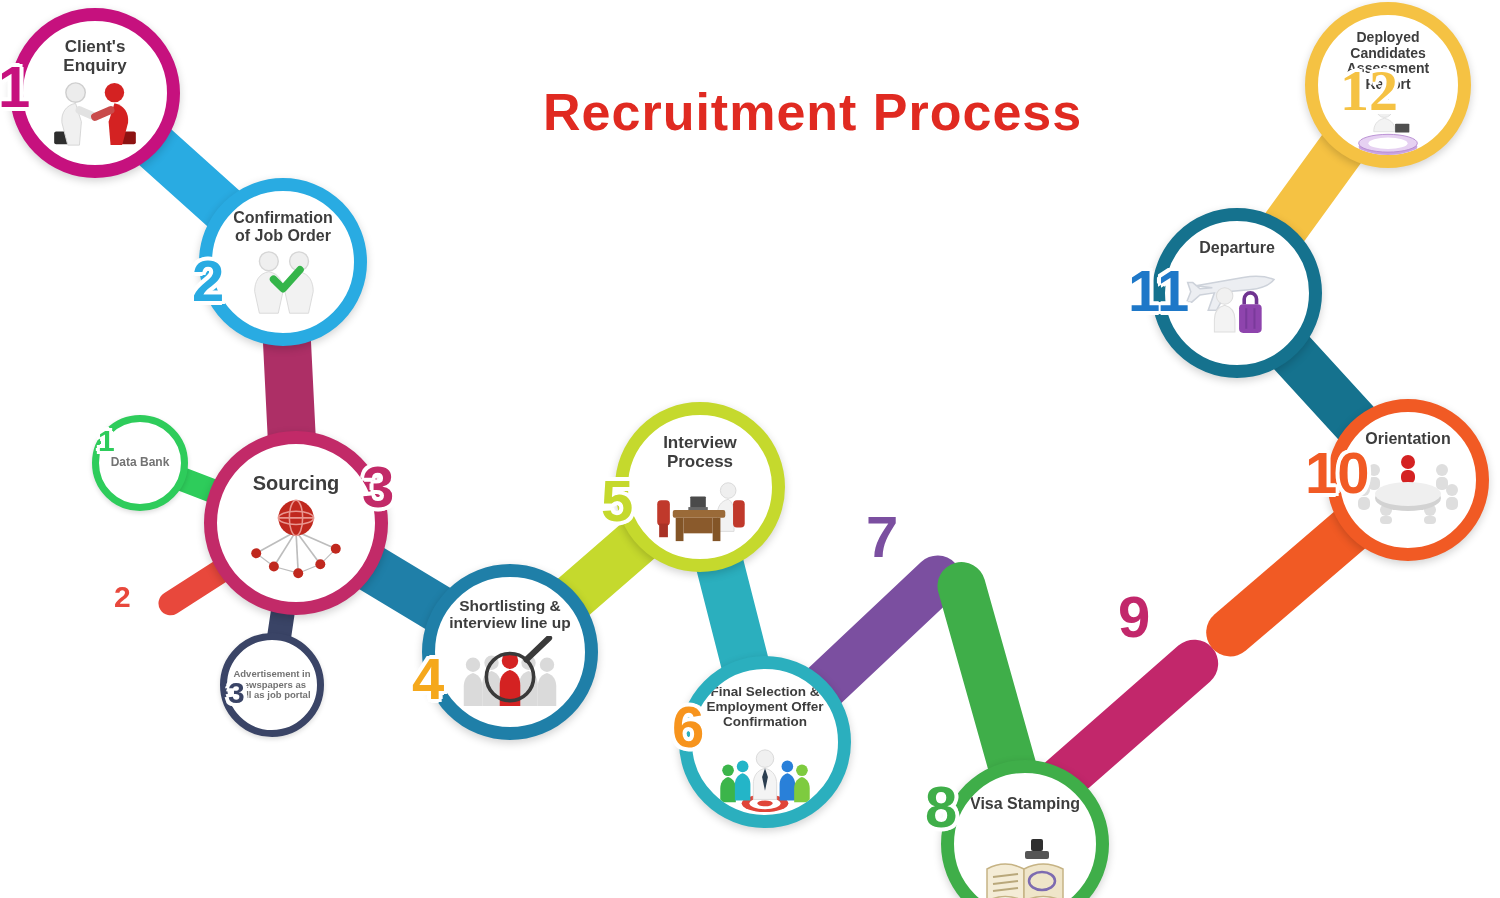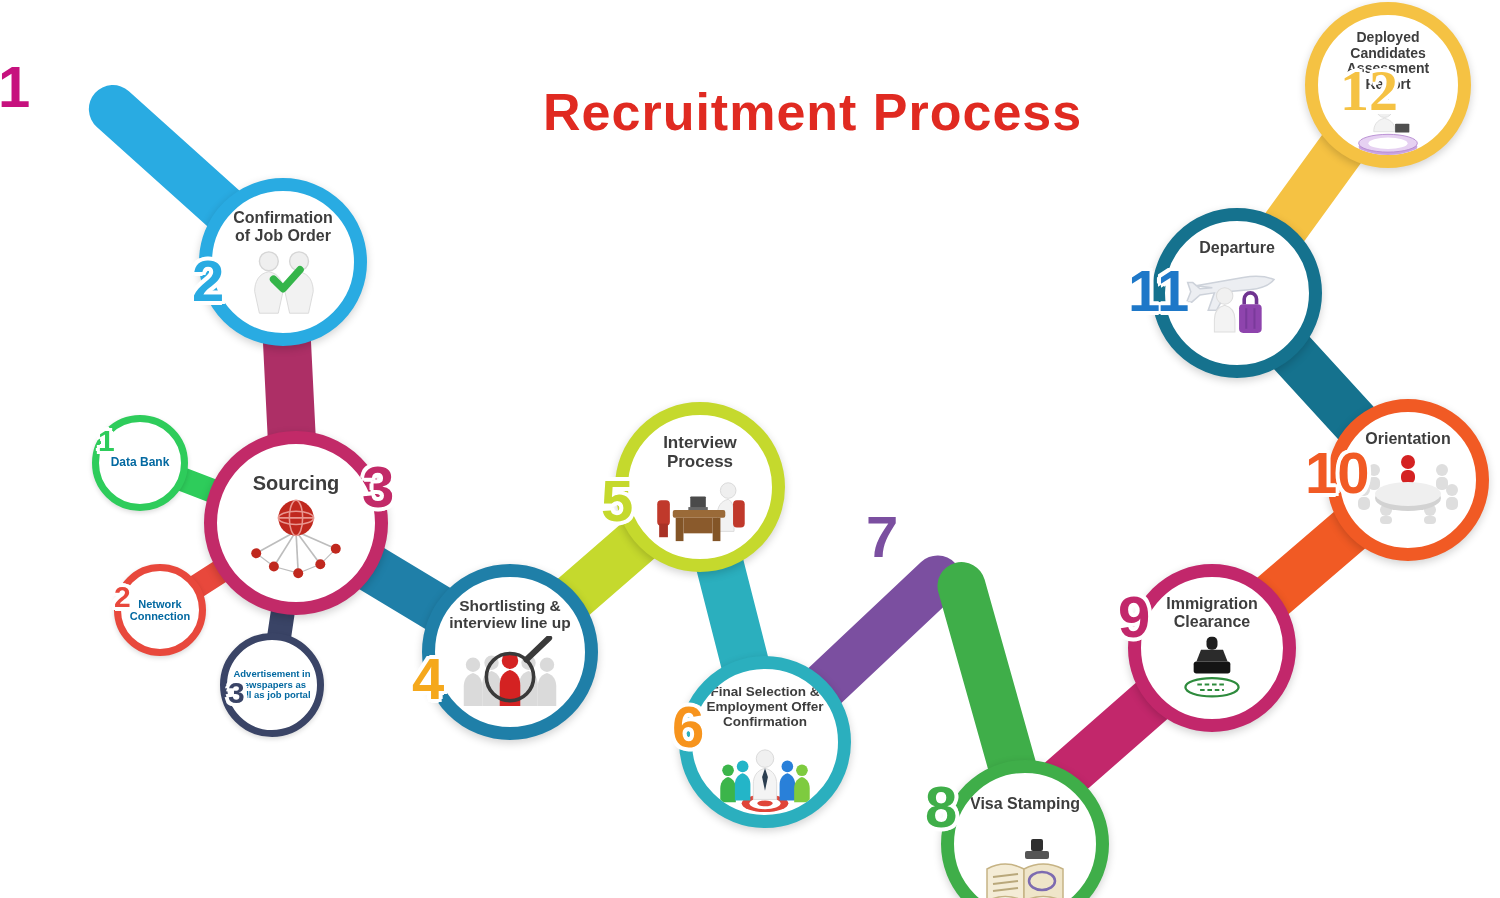--- a/index.html
+++ b/index.html
@@ -28,21 +28,21 @@
     font-weight:bold; color:#3d3d3d; line-height:1.12; padding:0 12px; width:100%;
   }
   .node .node-icon { margin-top:4px; flex:0 0 auto; }
 
   .sub-node {
     position:absolute; border-radius:50%; background:#fff;
     border:7px solid var(--c,#888); z-index:2; overflow:hidden;
     display:flex; align-items:center; justify-content:center; text-align:center;
     box-shadow:0 2px 5px rgba(0,0,0,0.15);
   }
-  .sub-node .node-label { font-weight:bold; color:#0369a1; line-height:1.1; padding:0 6px; }
+  .sub-node .node-label { font-weight:bold; color:#737373; line-height:1.1; padding:0 6px; }
 
   .num {
     position:absolute; z-index:3; font-weight:bold; color:var(--c,#333);
     text-shadow:
       -3px -3px 0 #fff, 3px -3px 0 #fff, -3px 3px 0 #fff, 3px 3px 0 #fff,
       0 -4px 0 #fff, 0 4px 0 #fff, -4px 0 0 #fff, 4px 0 0 #fff;
     line-height:1;
   }
   .num.main { font-size:58px; }
   .num.subnum { font-size:30px; }
@@ -63,20 +63,33 @@
   <div class="connector main" style="left: 955px; top: 539px; width: 259px; transform: rotate(74.29deg); --c: #3FAE49;"></div>
   <div class="connector main" style="left: 1025px; top: 788px; width: 249px; transform: rotate(-41.25deg); --c: #C2276B;"></div>
   <div class="connector main" style="left: 1212px; top: 624px; width: 258px; transform: rotate(-40.61deg); --c: #F15A24;"></div>
   <div class="connector main" style="left: 1408px; top: 456px; width: 253px; transform: rotate(-132.44deg); --c: #15728E;"></div>
   <div class="connector main" style="left: 1237px; top: 269px; width: 257px; transform: rotate(-54.03deg); --c: #F5C243;"></div>
 
   <div class="connector sub" style="left: 296px; top: 511px; width: 167px; transform: rotate(-158.96deg); --c: #2ECC5B;"></div>
   <div class="connector sub" style="left: 296px; top: 511px; width: 161px; transform: rotate(147.39deg); --c: #E8483C;"></div>
   <div class="connector sub" style="left: 296px; top: 511px; width: 164px; transform: rotate(98.43deg); --c: #3A4466;"></div>
 
+  <div class="node" style="left: 10px; top: 8px; width: 170px; height: 170px; padding-top: 16px; --c: #C6117E;">
+    <div class="node-label" style="font-size:17px;">Client's Enquiry</div>
+    <svg class="node-icon" viewBox="0 0 100 72" width="98" height="70">
+      <rect x="8" y="54" width="15" height="13" rx="2" fill="#2e2e2e"></rect>
+      <rect x="77" y="54" width="15" height="13" rx="2" fill="#8d1212"></rect>
+      <circle cx="30" cy="14" r="10" fill="#ececec" stroke="#cfcfcf" stroke-width="1.5"></circle>
+      <path d="M30 25 C20 27 15 35 16 45 L22 68 H34 L36 44 Z" fill="#f0f0f0" stroke="#d6d6d6"></path>
+      <circle cx="70" cy="14" r="10" fill="#d42222"></circle>
+      <path d="M70 25 C80 27 85 35 84 45 L78 68 H66 L64 44 Z" fill="#d42222"></path>
+      <path d="M34 32 L50 39" stroke="#e2e2e2" stroke-width="8" fill="none" stroke-linecap="round"></path>
+      <path d="M50 39 L66 32" stroke="#c94b4b" stroke-width="8" fill="none" stroke-linecap="round"></path>
+    </svg>
+  </div>
 
   <div class="node" style="left: 199px; top: 178px; width: 168px; height: 168px; padding-top: 18px; --c: #29ABE2;">
     <div class="node-label" style="font-size:16px;">Confirmation of Job Order</div>
     <svg class="node-icon" viewBox="0 0 100 72" width="96" height="68">
       <circle cx="35" cy="13" r="10" fill="#efefef" stroke="#d6d6d6" stroke-width="1.5"></circle>
       <path d="M35 24 c-11 2 -15 11 -15 21 l5 23 h20 l5 -23 c0 -10 -4 -19 -15 -21z" fill="#f2f2f2" stroke="#d9d9d9"></path>
       <circle cx="67" cy="13" r="10" fill="#efefef" stroke="#d6d6d6" stroke-width="1.5"></circle>
       <path d="M67 24 c-11 2 -15 11 -15 21 l5 23 h20 l5 -23 c0 -10 -4 -19 -15 -21z" fill="#f2f2f2" stroke="#d9d9d9"></path>
       <path d="M40 32 l10 10 18 -20" stroke="#35b54a" stroke-width="8" fill="none" stroke-linecap="round" stroke-linejoin="round"></path>
     </svg>
@@ -171,31 +184,20 @@
       <rect x="50" y="14" width="24" height="8" rx="2" fill="#555"></rect>
       <path d="M12 32 Q30 22 49 32 L49 64 Q30 55 12 64 Z" fill="#f4ecd6" stroke="#c6b384" stroke-width="1.5"></path>
       <path d="M49 32 Q68 22 88 32 L88 64 Q68 55 49 64 Z" fill="#efe5c9" stroke="#c6b384" stroke-width="1.5"></path>
       <line x1="18" y1="40" x2="43" y2="37" stroke="#b9a87b" stroke-width="2"></line>
       <line x1="18" y1="47" x2="43" y2="44" stroke="#b9a87b" stroke-width="2"></line>
       <line x1="18" y1="54" x2="43" y2="51" stroke="#b9a87b" stroke-width="2"></line>
       <ellipse cx="67" cy="44" rx="13" ry="9" fill="none" stroke="#7d6bb0" stroke-width="2.5"></ellipse>
     </svg>
   </div>
 
-  <div class="node" style="left: 1128px; top: 564px; width: 168px; height: 168px; padding-top: 18px; --c: #C2276B;">
-    <div class="node-label" style="font-size:16px;">Immigration Clearance</div>
-    <svg class="node-icon" viewBox="0 0 100 72" width="92" height="66">
-      <rect x="44" y="2" width="12" height="14" rx="5" fill="#1e1e1e"></rect>
-      <path d="M38 16h24l5 13H33z" fill="#2b2b2b"></path>
-      <rect x="30" y="29" width="40" height="13" rx="3" fill="#141414"></rect>
-      <ellipse cx="50" cy="57" rx="29" ry="10" fill="none" stroke="#2e8b3d" stroke-width="2.5"></ellipse>
-      <line x1="34" y1="54" x2="66" y2="54" stroke="#2e8b3d" stroke-width="2" stroke-dasharray="5 3"></line>
-      <line x1="37" y1="60" x2="63" y2="60" stroke="#2e8b3d" stroke-width="2" stroke-dasharray="5 3"></line>
-    </svg>
-  </div>
 
   <div class="node" style="left: 1327px; top: 399px; width: 162px; height: 162px; padding-top: 18px; --c: #F15A24;">
     <div class="node-label" style="font-size:16px;">Orientation</div>
     <svg class="node-icon" viewBox="0 0 100 72" width="100" height="72">
       <g fill="#dedede">
         <circle cx="16" cy="18" r="6"></circle>
           <rect x="10" y="25" width="12" height="13" rx="5"></rect>
         <circle cx="84" cy="18" r="6"></circle>
           <rect x="78" y="25" width="12" height="13" rx="5"></rect>
         <circle cx="6" cy="38" r="6"></circle>
@@ -238,23 +240,20 @@
       <ellipse cx="50" cy="56" rx="33" ry="11" fill="#c9a3e0"></ellipse>
       <ellipse cx="50" cy="52" rx="33" ry="10" fill="#e6d1f2" stroke="#b48ad0"></ellipse>
       <ellipse cx="50" cy="52" rx="22" ry="6.5" fill="#fff"></ellipse>
     </svg>
   </div>
 
   <div class="sub-node" style="left: 92px; top: 415px; width: 96px; height: 96px; --c: #2ECC5B;">
     <div class="node-label" style="font-size:12px;">Data Bank</div>
   </div>
 
-  <div class="sub-node" style="left: 114px; top: 564px; width: 92px; height: 92px; --c: #E8483C;">
-    <div class="node-label" style="font-size:11px;">Network Connection</div>
-  </div>
 
   <div class="sub-node" style="left: 220px; top: 633px; width: 104px; height: 104px; --c: #3A4466;">
     <div class="node-label" style="font-size:9.5px;">Advertisement in newspapers as well as job portal</div>
   </div>
 
   <div class="num main" style="left: -2px; top: 58px; --c: #C6117E;">1</div>
   <div class="num main" style="left: 192px; top: 252px; --c: #29ABE2;">2</div>
   <div class="num main" style="left: 362px; top: 458px; --c: #C22A68;">3</div>
   <div class="num main" style="left: 412px; top: 650px; --c: #F5A81C;">4</div>
   <div class="num main" style="left: 601px; top: 472px; --c: #C5D92D;">5</div>

